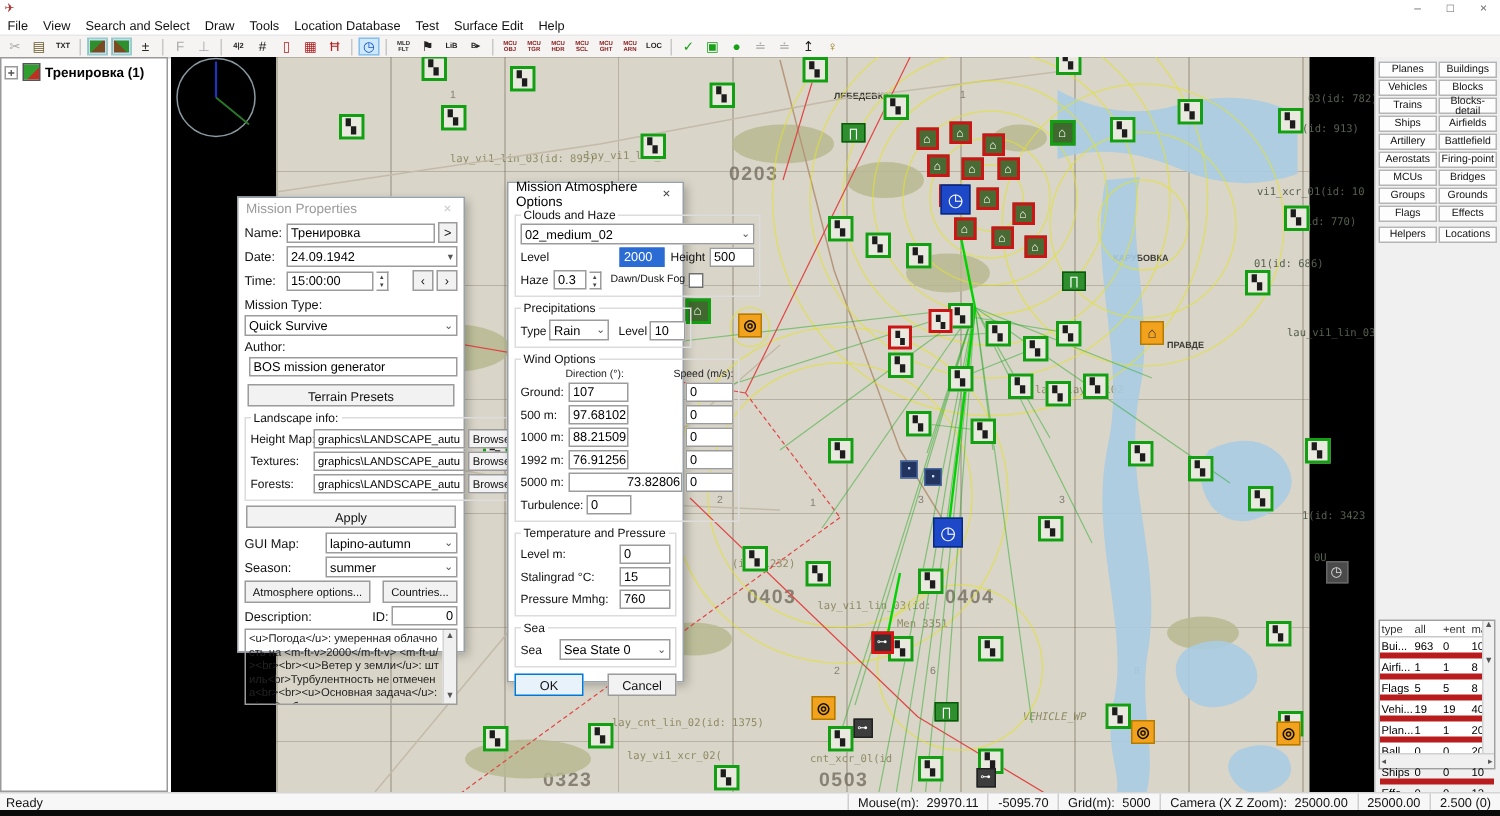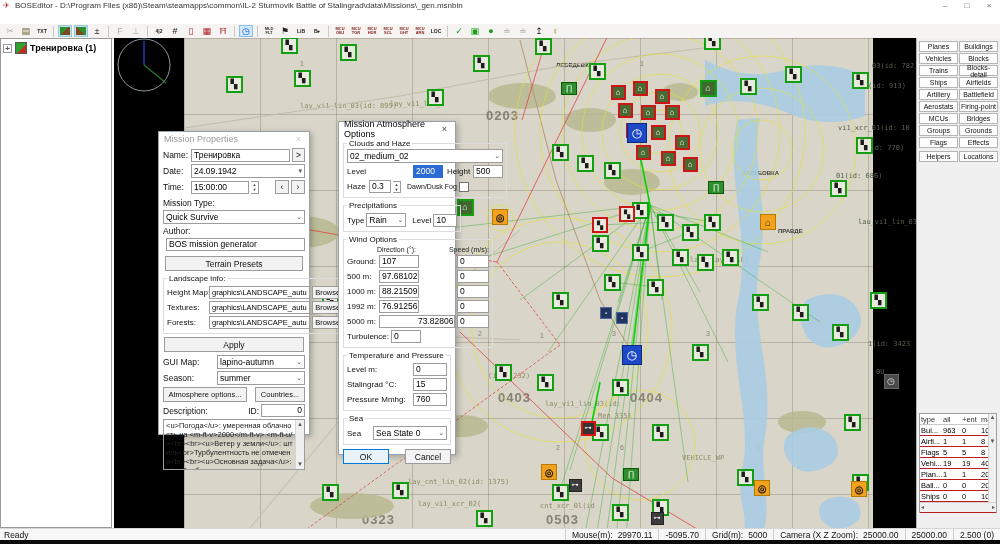--- a/index.html
+++ b/index.html
@@ -60,21 +60,21 @@
   .grid-label{position:absolute;z-index:2;font-size:13px;letter-spacing:1px;color:rgba(108,102,90,.75);font-weight:bold;}
   .cell-num{position:absolute;z-index:2;font-size:7px;color:rgba(95,90,78,.7);}
   .place-label{position:absolute;z-index:2;font-size:6px;font-weight:bold;color:#3c3c34;white-space:nowrap;}
   
   .right-panel{position:absolute;left:916px;top:0;width:84px;height:490px;background:#f0f0f0;border-left:1px solid #b5b5b5;box-sizing:border-box;}
   .rp-grid{display:grid;grid-template-columns:1fr 1fr;gap:1px;padding:3px 2px;}
   .rp-btn{height:11px;background:#fdfdfd;border:1px solid #b5b5b5;font-size:7px;font-family:"Liberation Sans",sans-serif;
           display:flex;align-items:center;justify-content:center;padding:0;color:#111;}
   .rp-btn.last{margin-top:2px;}
   .obj-table{position:absolute;left:2px;top:375px;width:78px;height:100px;background:#fff;border:1px solid #a0a0a0;font-size:7.5px;box-sizing:border-box;}
-  .ot-row{display:flex;border-bottom:1px solid #b91c1c;height:10px;align-items:center;}
+  .ot-row{display:flex;border-bottom:4px solid #b91c1c;height:10px;align-items:center;}
   .ot-row.hdr{border-bottom:1px solid #c8c8c8;color:#333;}
   .ot-c{padding:0 1px;overflow:hidden;white-space:nowrap;}
   .ot-c.c0{width:20px;}.ot-c.c1{width:17px;}.ot-c.c2{width:17px;}.ot-c.c3{width:12px;}
   .ot-vs{position:absolute;right:0;top:0;width:7px;height:88px;background:#f0f0f0;border-left:1px solid #d0d0d0;font-size:6px;color:#555;text-align:center;}
   .ot-hs{position:absolute;left:0;bottom:0;height:9px;right:0;background:#f0f0f0;border-top:1px solid #d0d0d0;font-size:6px;color:#555;display:flex;justify-content:space-between;padding:0 1px;}
   
   .statusbar{position:absolute;left:0;top:528px;width:1000px;height:12px;background:#f7f7f7;border-top:1px solid #d5d5d5;font-size:8.5px;color:#111;display:flex;align-items:center;}
   .statusbar .ready{padding-left:4px;}
   .status-right{margin-left:auto;display:flex;height:100%;align-items:center;}
   .sseg{border-left:1px solid #cfcfcf;height:100%;display:flex;align-items:center;padding:0 6px;gap:5px;white-space:nowrap;}
@@ -102,28 +102,38 @@
   .windrow .ibox{text-align:left;}
   .whead{display:flex;font-size:7px;color:#222;margin:1px 0;}
 </style>
 </head>
 <body>
 
 <div class="app">
 
   <div class="titlebar">
     <span class="appicon">✈</span>
-    <span>BOSEditor - D:\Program Files (x86)\Steam\steamapps\common\IL-2 Sturmovik Battle of Stalingrad\data\Missions\_gen.msnbin</span>
     <span class="wbtns">
       <span class="wbtn">–</span>
       <span class="wbtn">□</span>
       <span class="wbtn">×</span>
     </span>
   </div>
 
+  <div class="menubar" id="menubar">
+      <span class="menu-item">File</span>
+      <span class="menu-item">View</span>
+      <span class="menu-item">Search and Select</span>
+      <span class="menu-item">Draw</span>
+      <span class="menu-item">Tools</span>
+      <span class="menu-item">Location Database</span>
+      <span class="menu-item">Test</span>
+      <span class="menu-item">Surface Edit</span>
+      <span class="menu-item">Help</span>
+    </div>
 
   <div class="toolbar" id="toolbar">
       <span class="tbtn t-dis">✂</span>
       <span class="tbtn t-ink">▤</span>
       <span class="tbtn t-tiny">TXT</span>
       <span class="tsep"></span>
       <span class="tbtn t-ter t-on"></span>
       <span class="tbtn t-ter2 t-on"></span>
       <span class="tbtn t-dark">±</span>
       <span class="tsep"></span>
@@ -273,21 +283,21 @@
         <div class="cell-num" style="left: 442px; top: 406px;">2</div>
         <div class="cell-num" style="left: 506px; top: 406px;">6</div>
         <div class="cell-num" style="left: 642px; top: 406px;">8</div>
         <div class="place-label" style="left: 628px; top: 132px;">КАРУБОВКА</div>
         <div class="place-label" style="left: 664px; top: 190px;">ПРАВДЕ</div>
         <div class="place-label" style="left: 442px; top: 24px;">ЛЕБЕДЕВКА</div>
         <div class="map-label" style="left: 276px; top: 62px;">lay_vi1_lin_</div>
         <div class="map-label" style="left: 294px; top: 440px;">lay_cnt_lin_02(id: 1375)</div>
         <div class="map-label" style="left: 304px; top: 462px;">lay_vi1_xcr_02(</div>
         <div class="map-label" style="left: 426px; top: 464px;">cnt_xcr_0l(id</div>
-        <div class="map-label" style="left: 568px; top: 416px;">VEHICLE_WP</div>
+        <div class="map-label" style="left: 568px; top: 436px; font-style: italic;">VEHICLE_WP</div>
         <div class="map-label" style="left: 484px; top: 374px;">Men 3351</div>
         <div class="map-label" style="left: 576px; top: 218px;">lay_vlay_vi102</div>
         <div class="map-label" style="left: 374px; top: 334px;">(id: 1232)</div>
         <div class="map-label" style="left: 431px; top: 362px;">lay_vi1_lin_03(id:</div>
         <div class="map-label" style="left: 186px; top: 64px;">lay_vi1_lin_03(id: 895)</div>
         <div class="map-label dark" style="left: 758px; top: 24px;">03(id: 782)</div>
         <div class="map-label dark" style="left: 754px; top: 44px;">(id: 913)</div>
         <div class="map-label dark" style="left: 724px; top: 86px;">vi1_xcr_01(id: 10</div>
         <div class="map-label dark" style="left: 748px; top: 106px;">2(id: 770)</div>
         <div class="map-label dark" style="left: 722px; top: 134px;">01(id: 686)</div>

